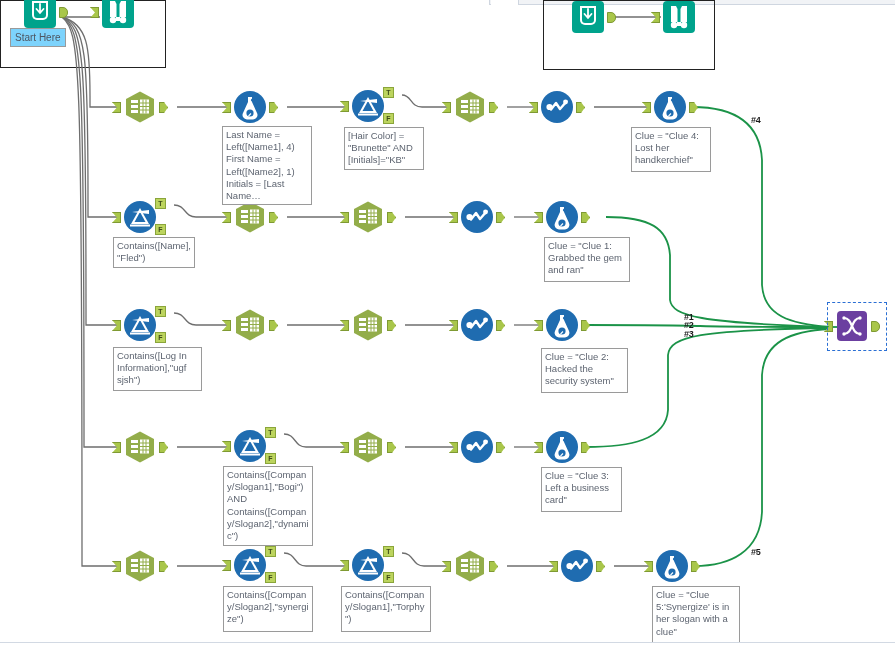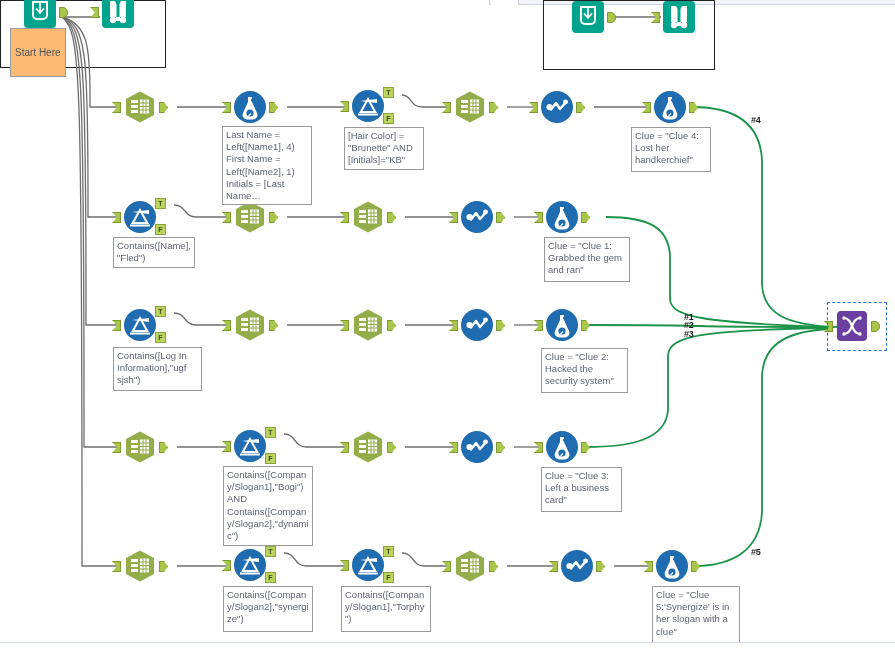--- a/index.html
+++ b/index.html
@@ -100,25 +100,25 @@
     font-size: 9.5px;
     line-height: 12.2px;
     font-family: "Liberation Sans", sans-serif;
     padding: 2px 3px 2px 3px;
     white-space: pre-wrap;
     word-break: break-word;
   }
   .label-start {
     position: absolute;
     border: 1px solid #9a9a9a;
-    background: #fdba74;
+    background: #7dd3fc;
     color: #4d5561;
     font-size: 10px;
     line-height: 13px;
-    padding: 17px 4px;
+    padding: 2px 4px;
     font-family: "Liberation Sans", sans-serif;
   }
   
   .wire-num {
     position: absolute;
     font-size: 9px;
     font-weight: bold;
     color: #1a1a1a;
     font-family: "Liberation Sans", sans-serif;
     letter-spacing: -0.3px;

